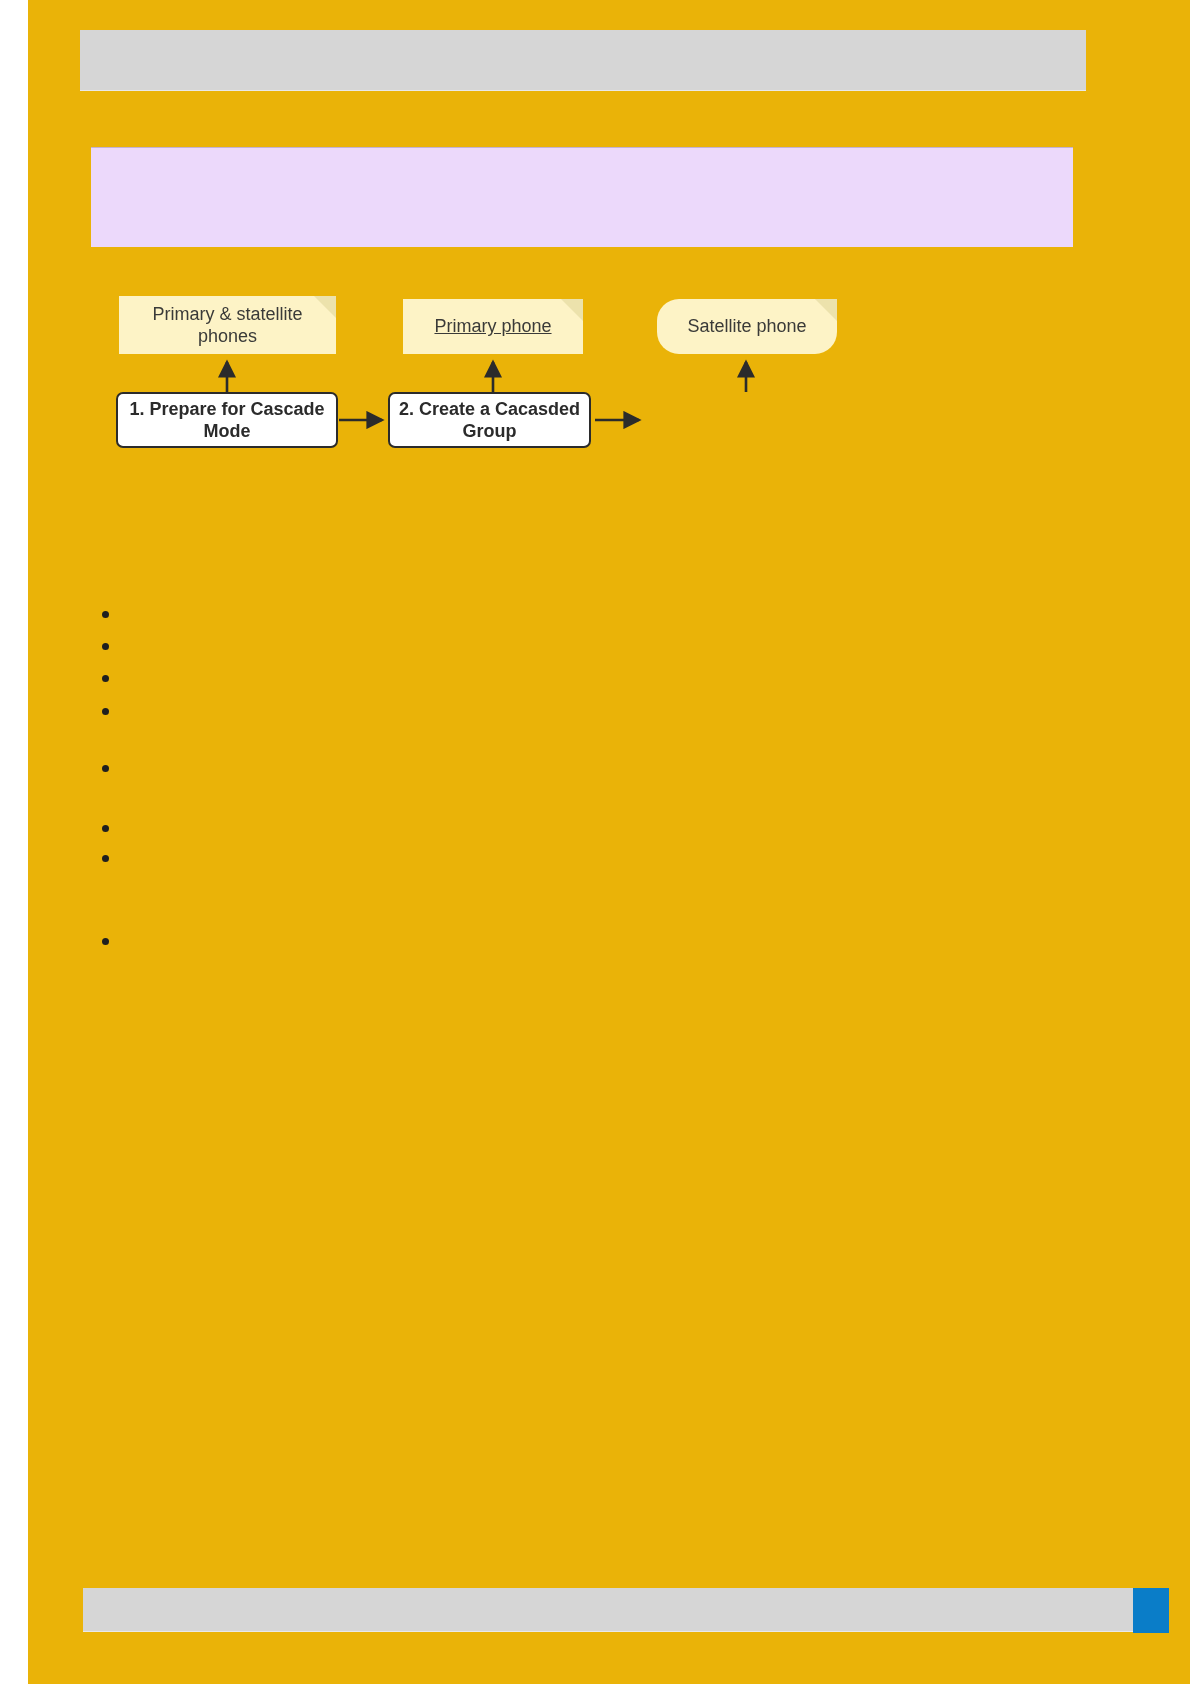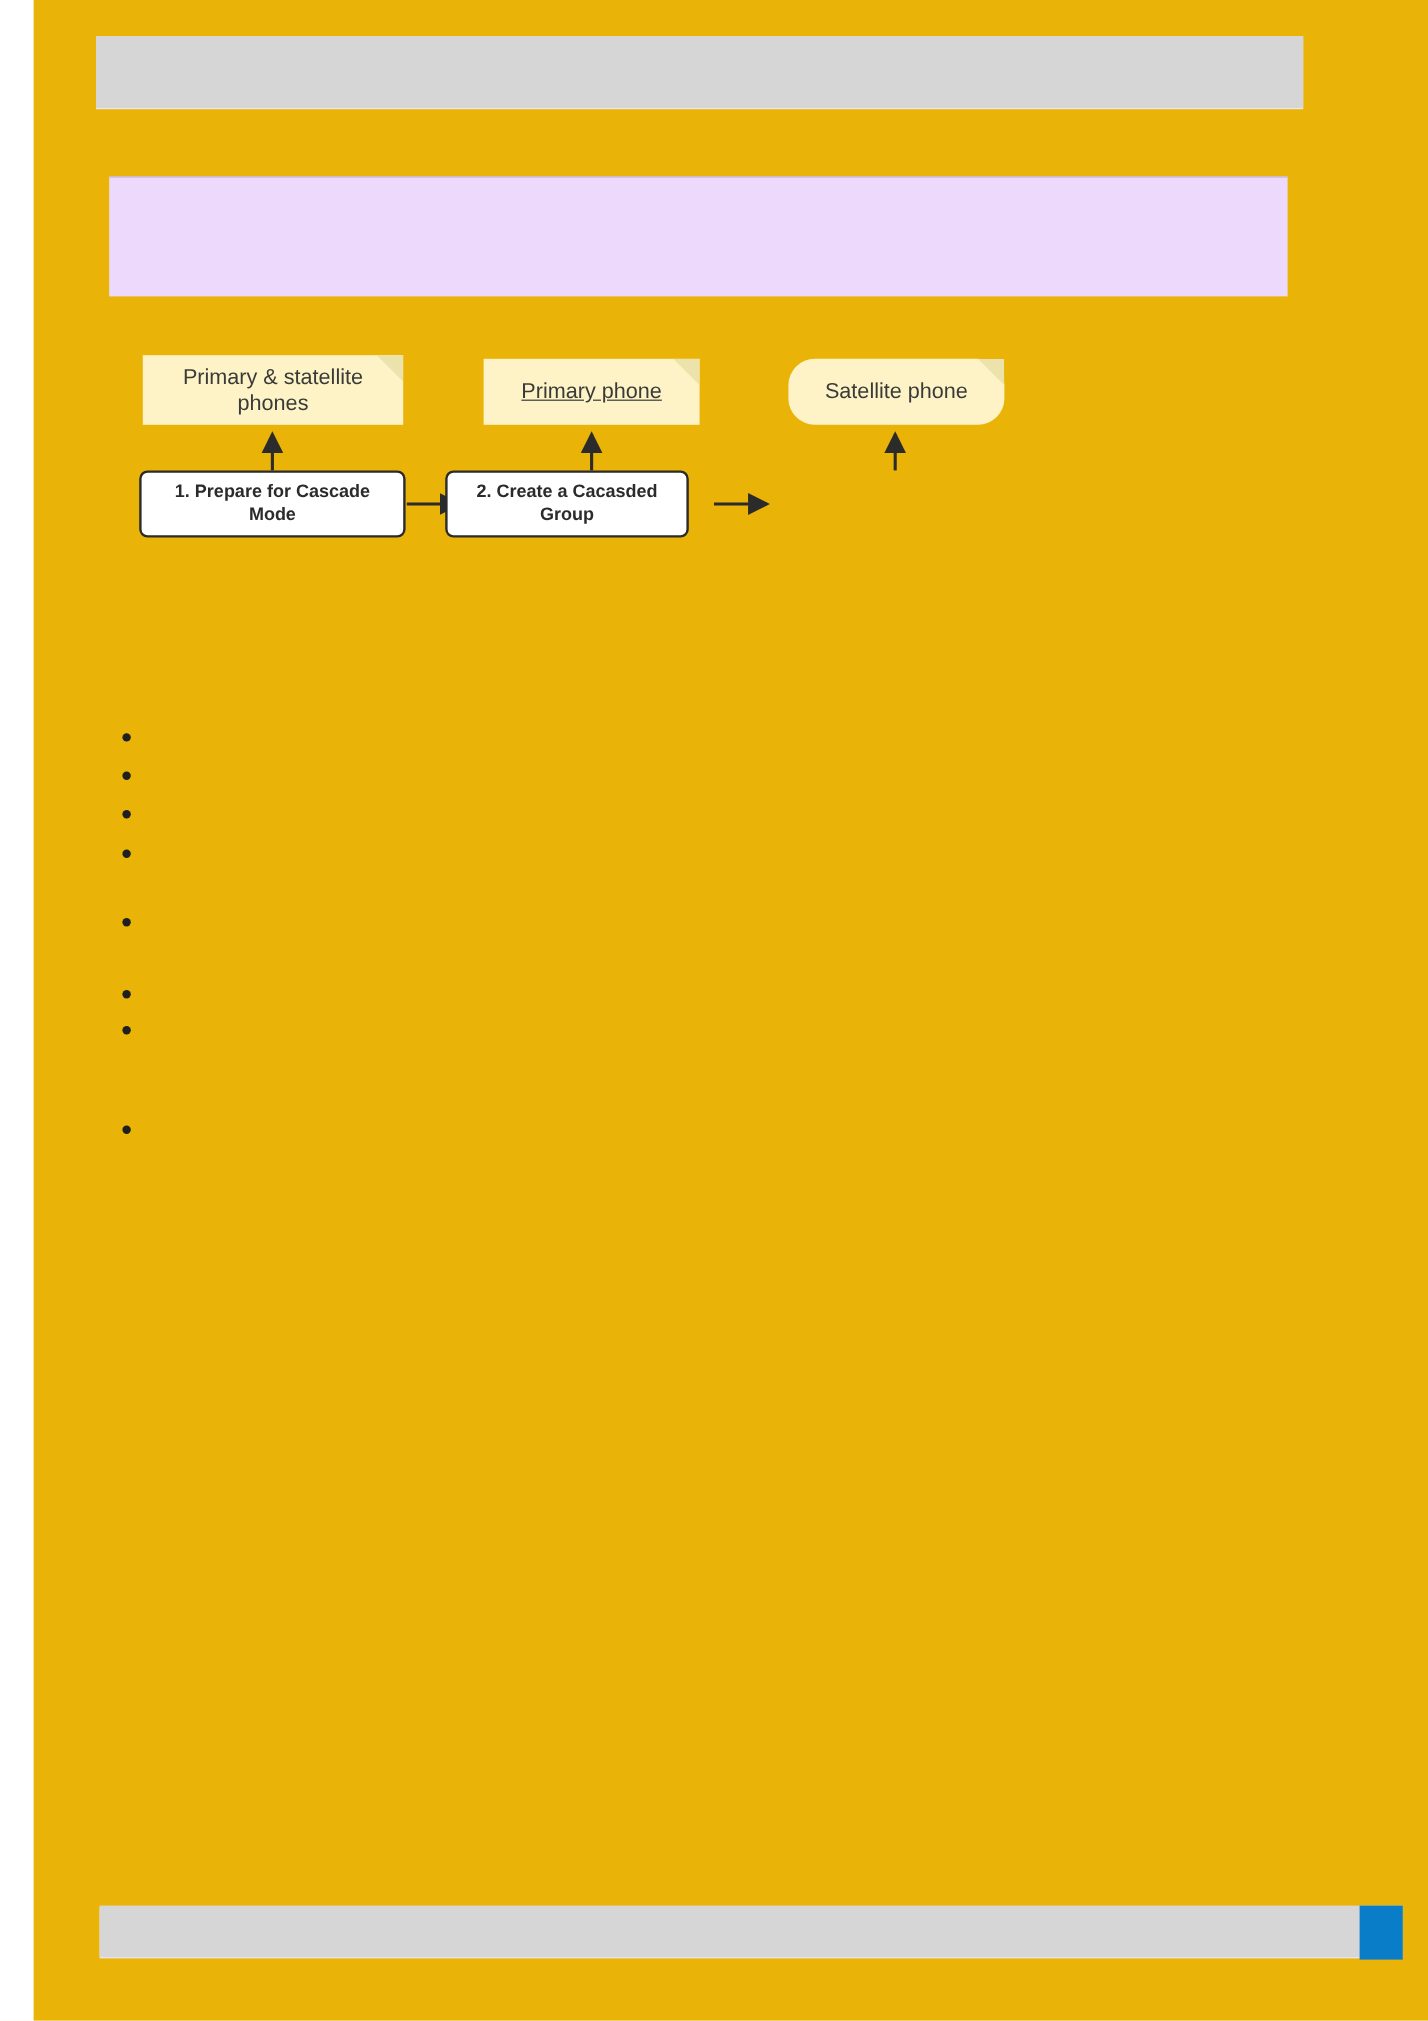--- a/index.html
+++ b/index.html
@@ -78,21 +78,21 @@
     position: relative;
     z-index: 2;
   }
 
   .procbox {
     position: absolute;
     background: #ffffff;
     border: 2.5px solid #2b2b2b;
     border-radius: 7px;
     color: #2b2b2b;
-    font-size: 15px;
+    font-size: 18px;
     font-weight: bold;
     line-height: 1.25;
     text-align: center;
     display: flex;
     align-items: center;
     justify-content: center;
     padding: 0 8px;
     box-sizing: border-box;
   }
 
@@ -197,21 +197,21 @@
     <g>
       <line x1="567" y1="420" x2="611" y2="420" stroke="#2b2b2b" stroke-width="2.6" marker-end="url(#arrowhead)"></line>
     </g>
   </svg>
 
   <div class="procbox" style="left:88px; top:392px; width:222px; height:56px;">
     <span>1. Prepare for Cascade
 Mode</span>
   </div>
 
-  <div class="procbox" style="left:343px; top:392px; width:203px; height:56px;">
+  <div class="procbox" style="left:360px; top:392px; width:203px; height:56px;">
     <span>2. Create a Cacasded
 Group</span>
   </div>
 
 
   <div class="bullet-list">
     <div class="bullet-item" style="left:74px; top:604px; max-width:960px;">
       <span class="bullet-dot"></span>
       <span class="bullet-text"></span>
     </div>

